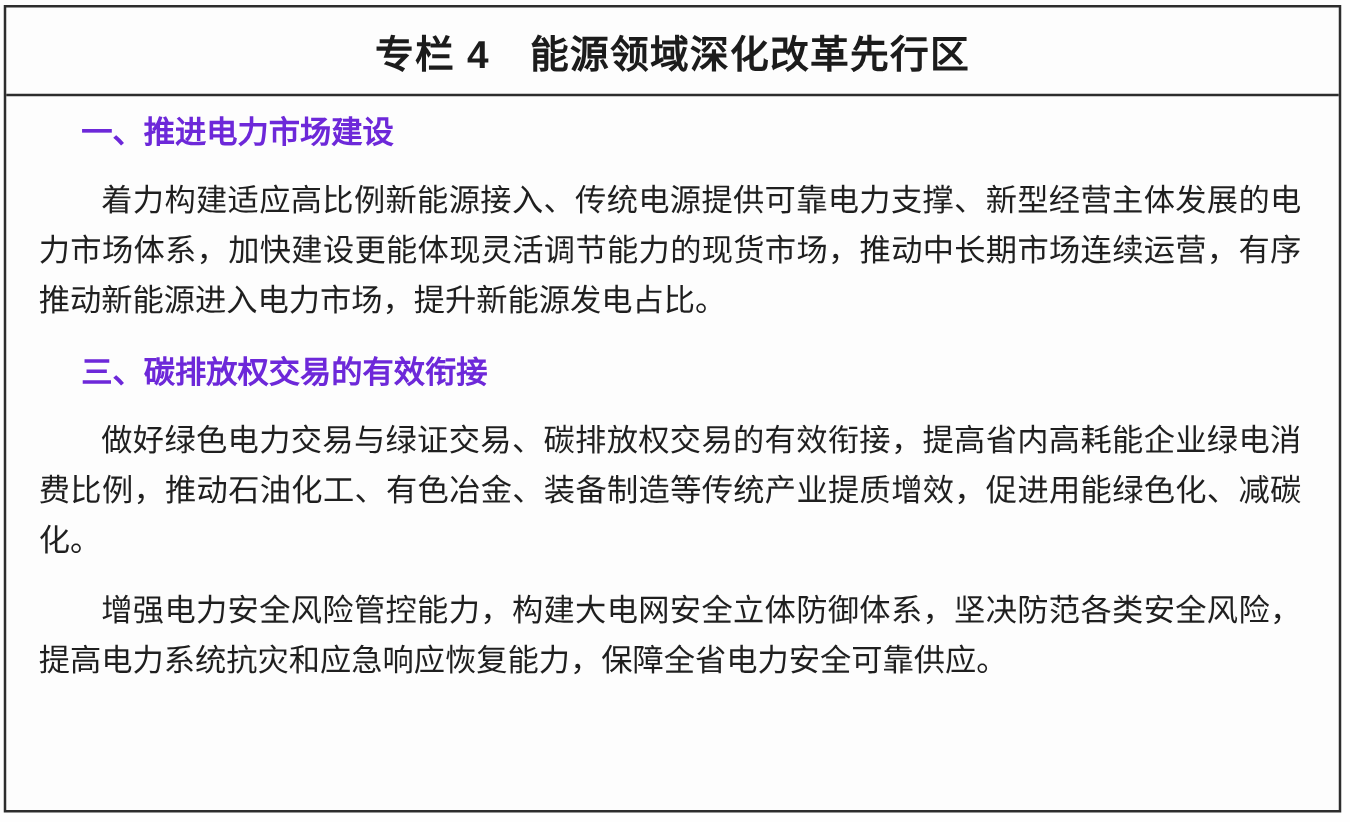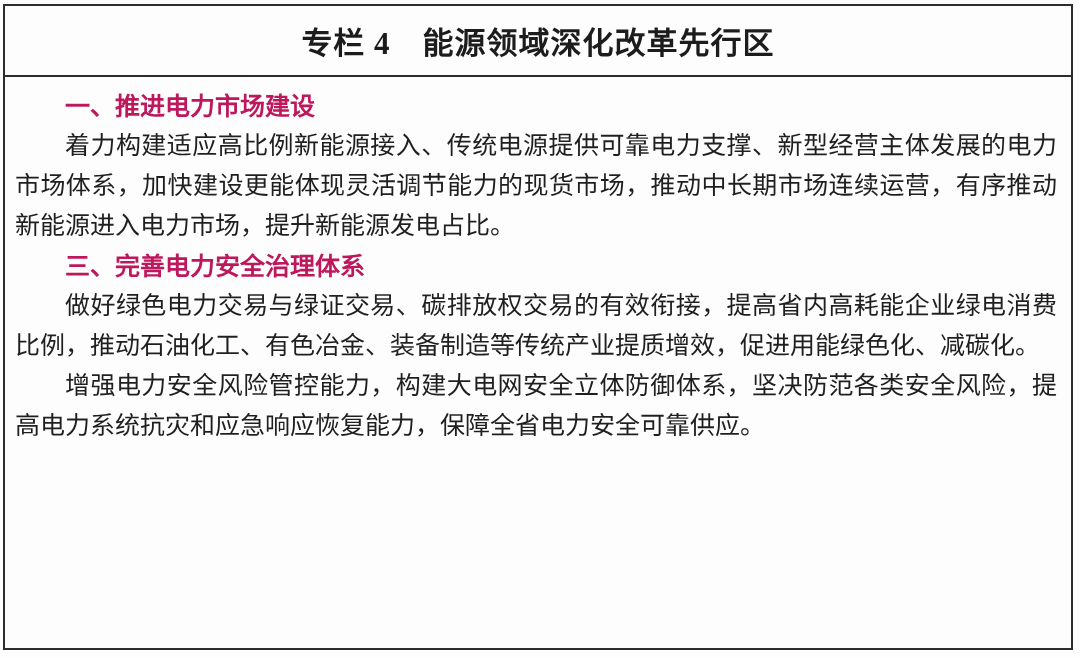--- a/index.html
+++ b/index.html
@@ -24,60 +24,60 @@
     border: 2px solid #2d2d2d;
     background: #fdfdfd;
   }
   .panel-title {
     height: 71px;
     box-sizing: border-box;
     border-bottom: 2px solid #2d2d2d;
     display: flex;
     align-items: center;
     justify-content: center;
-    font-family: Liberation Serif, serif;
+    font-family: Liberation Sans, sans-serif;
     font-weight: 700;
     font-size: 31px;
     letter-spacing: 1px;
     color: #1c1c1c;
   }
   .panel-body {
     padding: 9px 14px 0 10px;
     font-family: "Liberation Serif", serif;
     font-size: 25px;
     line-height: 40px;
     color: #1f1f1f;
     text-align: justify;
   }
   .section-heading {
     margin: 0;
     font-family: "Liberation Sans", sans-serif;
     font-weight: 700;
     font-size: 25px;
     line-height: 40px;
     text-indent: 2em;
-    color: #be185d;
+    color: #6d28d9;
   }
   .section-paragraph {
-    margin: 0;
+    margin: 16px;
     text-indent: 2em;
   }
 </style>
 </head>
 <body>
 
 <div class="page">
   <div class="panel">
     <div class="panel-title">专栏 4　能源领域深化改革先行区</div>
     <div class="panel-body">
 
       <h3 class="section-heading">一、推进电力市场建设</h3>
       <p class="section-paragraph">着力构建适应高比例新能源接入、传统电源提供可靠电力支撑、新型经营主体发展的电力市场体系，加快建设更能体现灵活调节能力的现货市场，推动中长期市场连续运营，有序推动新能源进入电力市场，提升新能源发电占比。</p>
 
 
-      <h3 class="section-heading">三、完善电力安全治理体系</h3>
+      <h3 class="section-heading">三、碳排放权交易的有效衔接</h3>
       <p class="section-paragraph">做好绿色电力交易与绿证交易、碳排放权交易的有效衔接，提高省内高耗能企业绿电消费比例，推动石油化工、有色冶金、装备制造等传统产业提质增效，促进用能绿色化、减碳化。</p>
 
       <p class="section-paragraph">增强电力安全风险管控能力，构建大电网安全立体防御体系，坚决防范各类安全风险，提高电力系统抗灾和应急响应恢复能力，保障全省电力安全可靠供应。</p>
 
     </div>
   </div>
 </div>
 
 </body></html>

